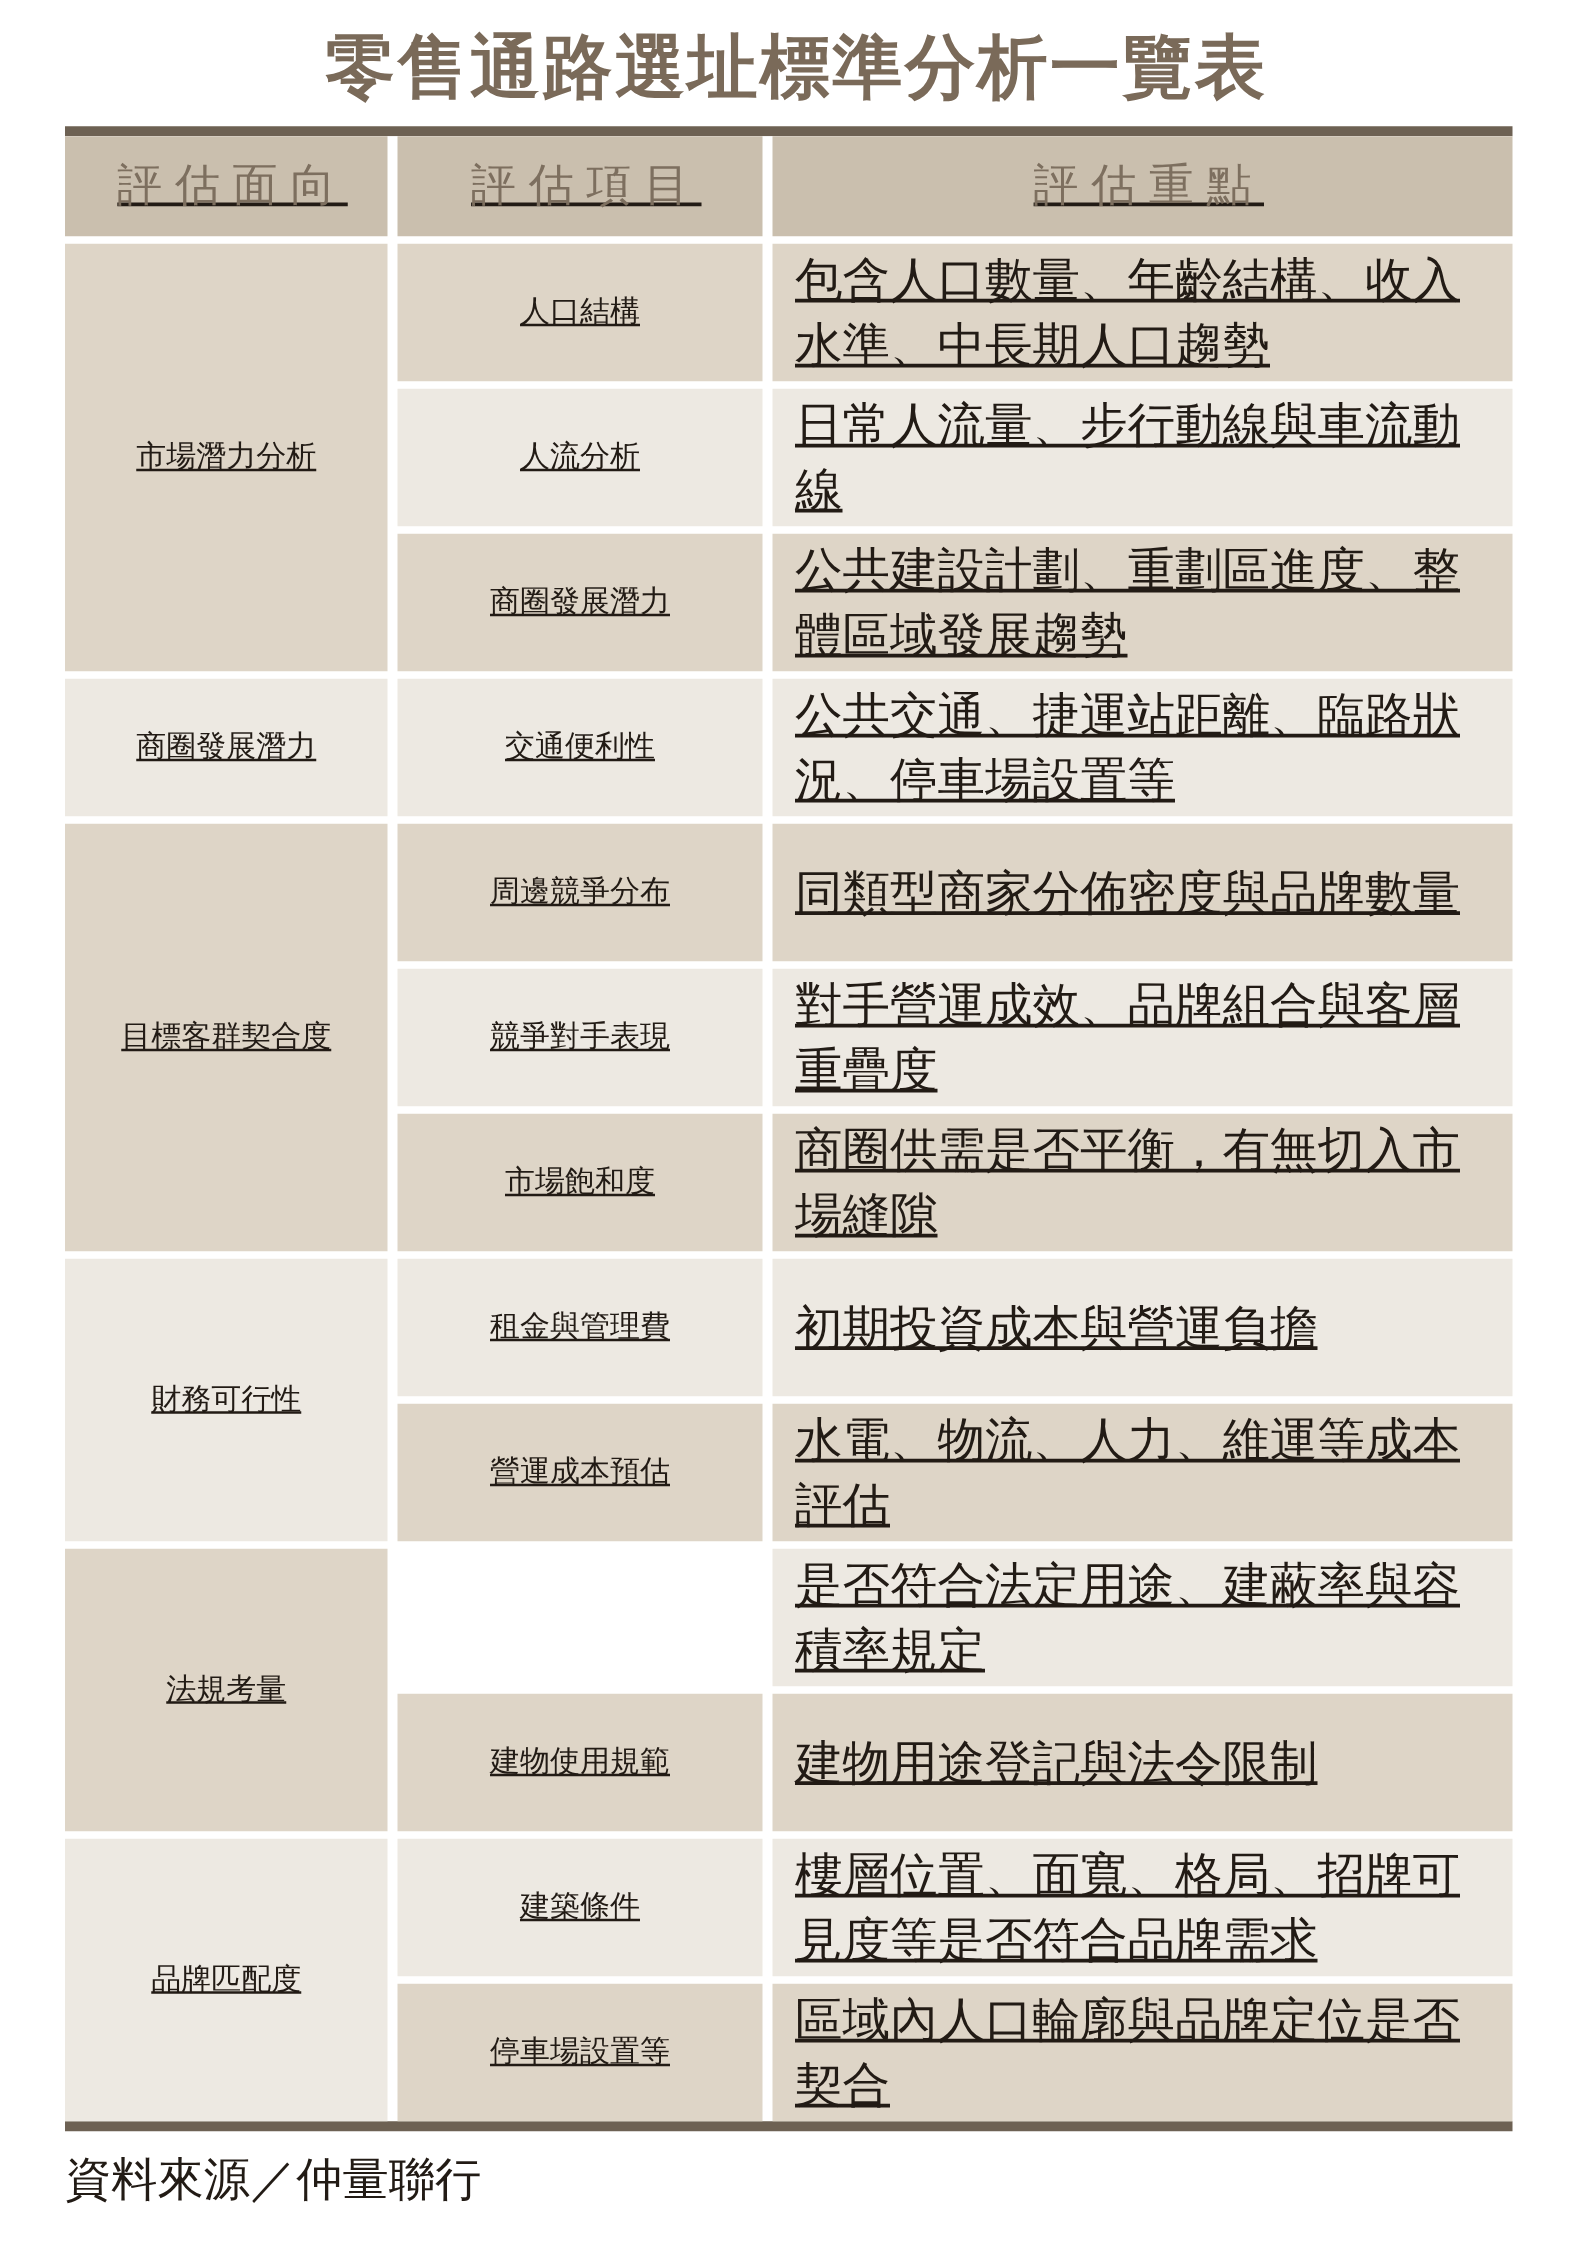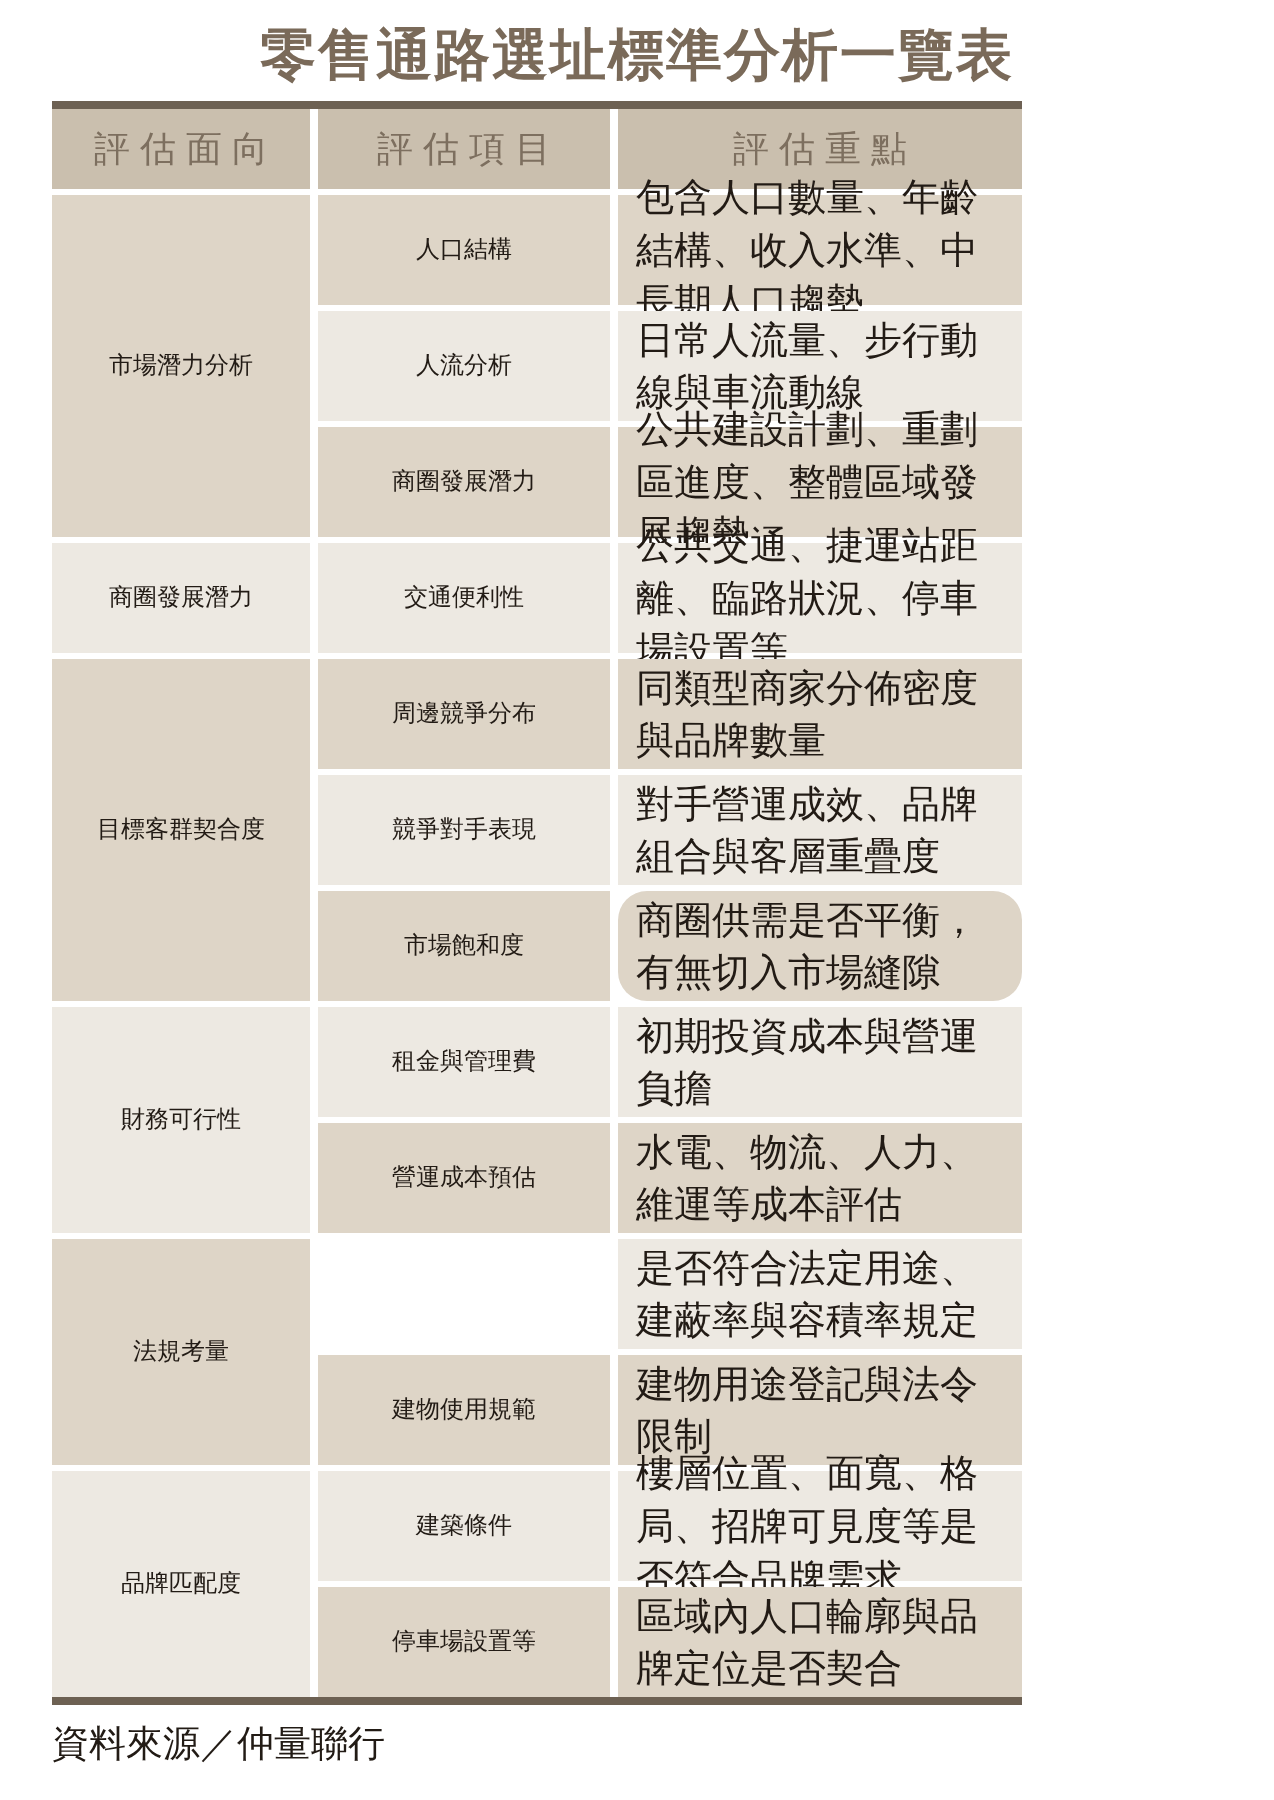--- a/index.html
+++ b/index.html
@@ -19,21 +19,22 @@
     text-align: center;
     font-size: 56px;
     font-weight: bold;
     letter-spacing: 2px;
     color: #7a6a59;
     line-height: 1.25;
   }
 
   .table-wrap {
     margin: 11px 0 0 52px;
-    width: 970px;
+    width: 1158px;
+    text-decoration: underline;
   }
   .bar {
     height: 8px;
     background: #6d6153;
   }
   .grid {
     display: grid;
     grid-template-columns: 258px 292px 1fr;
     grid-template-rows: 80px repeat(13, 110px);
     gap: 6px 8px;
@@ -92,21 +93,21 @@
         <div class="cell focus dark" style="grid-area: 4 / 3;">公共建設計劃、重劃區進度、整體區域發展趨勢</div>
         <div class="cell dim light" style="grid-area: 5 / 1 / span 1;">商圈發展潛力</div>
         <div class="cell item light" style="grid-area: 5 / 2;">交通便利性</div>
         <div class="cell focus light" style="grid-area: 5 / 3;">公共交通、捷運站距離、臨路狀況、停車場設置等</div>
         <div class="cell dim dark" style="grid-area: 6 / 1 / span 3;">目標客群契合度</div>
         <div class="cell item dark" style="grid-area: 6 / 2;">周邊競爭分布</div>
         <div class="cell focus dark" style="grid-area: 6 / 3;">同類型商家分佈密度與品牌數量</div>
         <div class="cell item light" style="grid-area: 7 / 2;">競爭對手表現</div>
         <div class="cell focus light" style="grid-area: 7 / 3;">對手營運成效、品牌組合與客層重疊度</div>
         <div class="cell item dark" style="grid-area: 8 / 2;">市場飽和度</div>
-        <div class="cell focus dark" style="grid-area: 8 / 3; border-radius: 29px;">商圈供需是否平衡，有無切入市場縫隙</div>
+        <div class="cell focus dark" style="grid-area: 8 / 3;">商圈供需是否平衡，有無切入市場縫隙</div>
         <div class="cell dim light" style="grid-area: 9 / 1 / span 2;">財務可行性</div>
         <div class="cell item light" style="grid-area: 9 / 2;">租金與管理費</div>
         <div class="cell focus light" style="grid-area: 9 / 3;">初期投資成本與營運負擔</div>
         <div class="cell item dark" style="grid-area: 10 / 2;">營運成本預估</div>
         <div class="cell focus dark" style="grid-area: 10 / 3;">水電、物流、人力、維運等成本評估</div>
         <div class="cell dim dark" style="grid-area: 11 / 1 / span 2;">法規考量</div>
         <div class="cell focus light" style="grid-area: 11 / 3;">是否符合法定用途、建蔽率與容積率規定</div>
         <div class="cell item dark" style="grid-area: 12 / 2;">建物使用規範</div>
         <div class="cell focus dark" style="grid-area: 12 / 3;">建物用途登記與法令限制</div>
         <div class="cell dim light" style="grid-area: 13 / 1 / span 2;">品牌匹配度</div>

